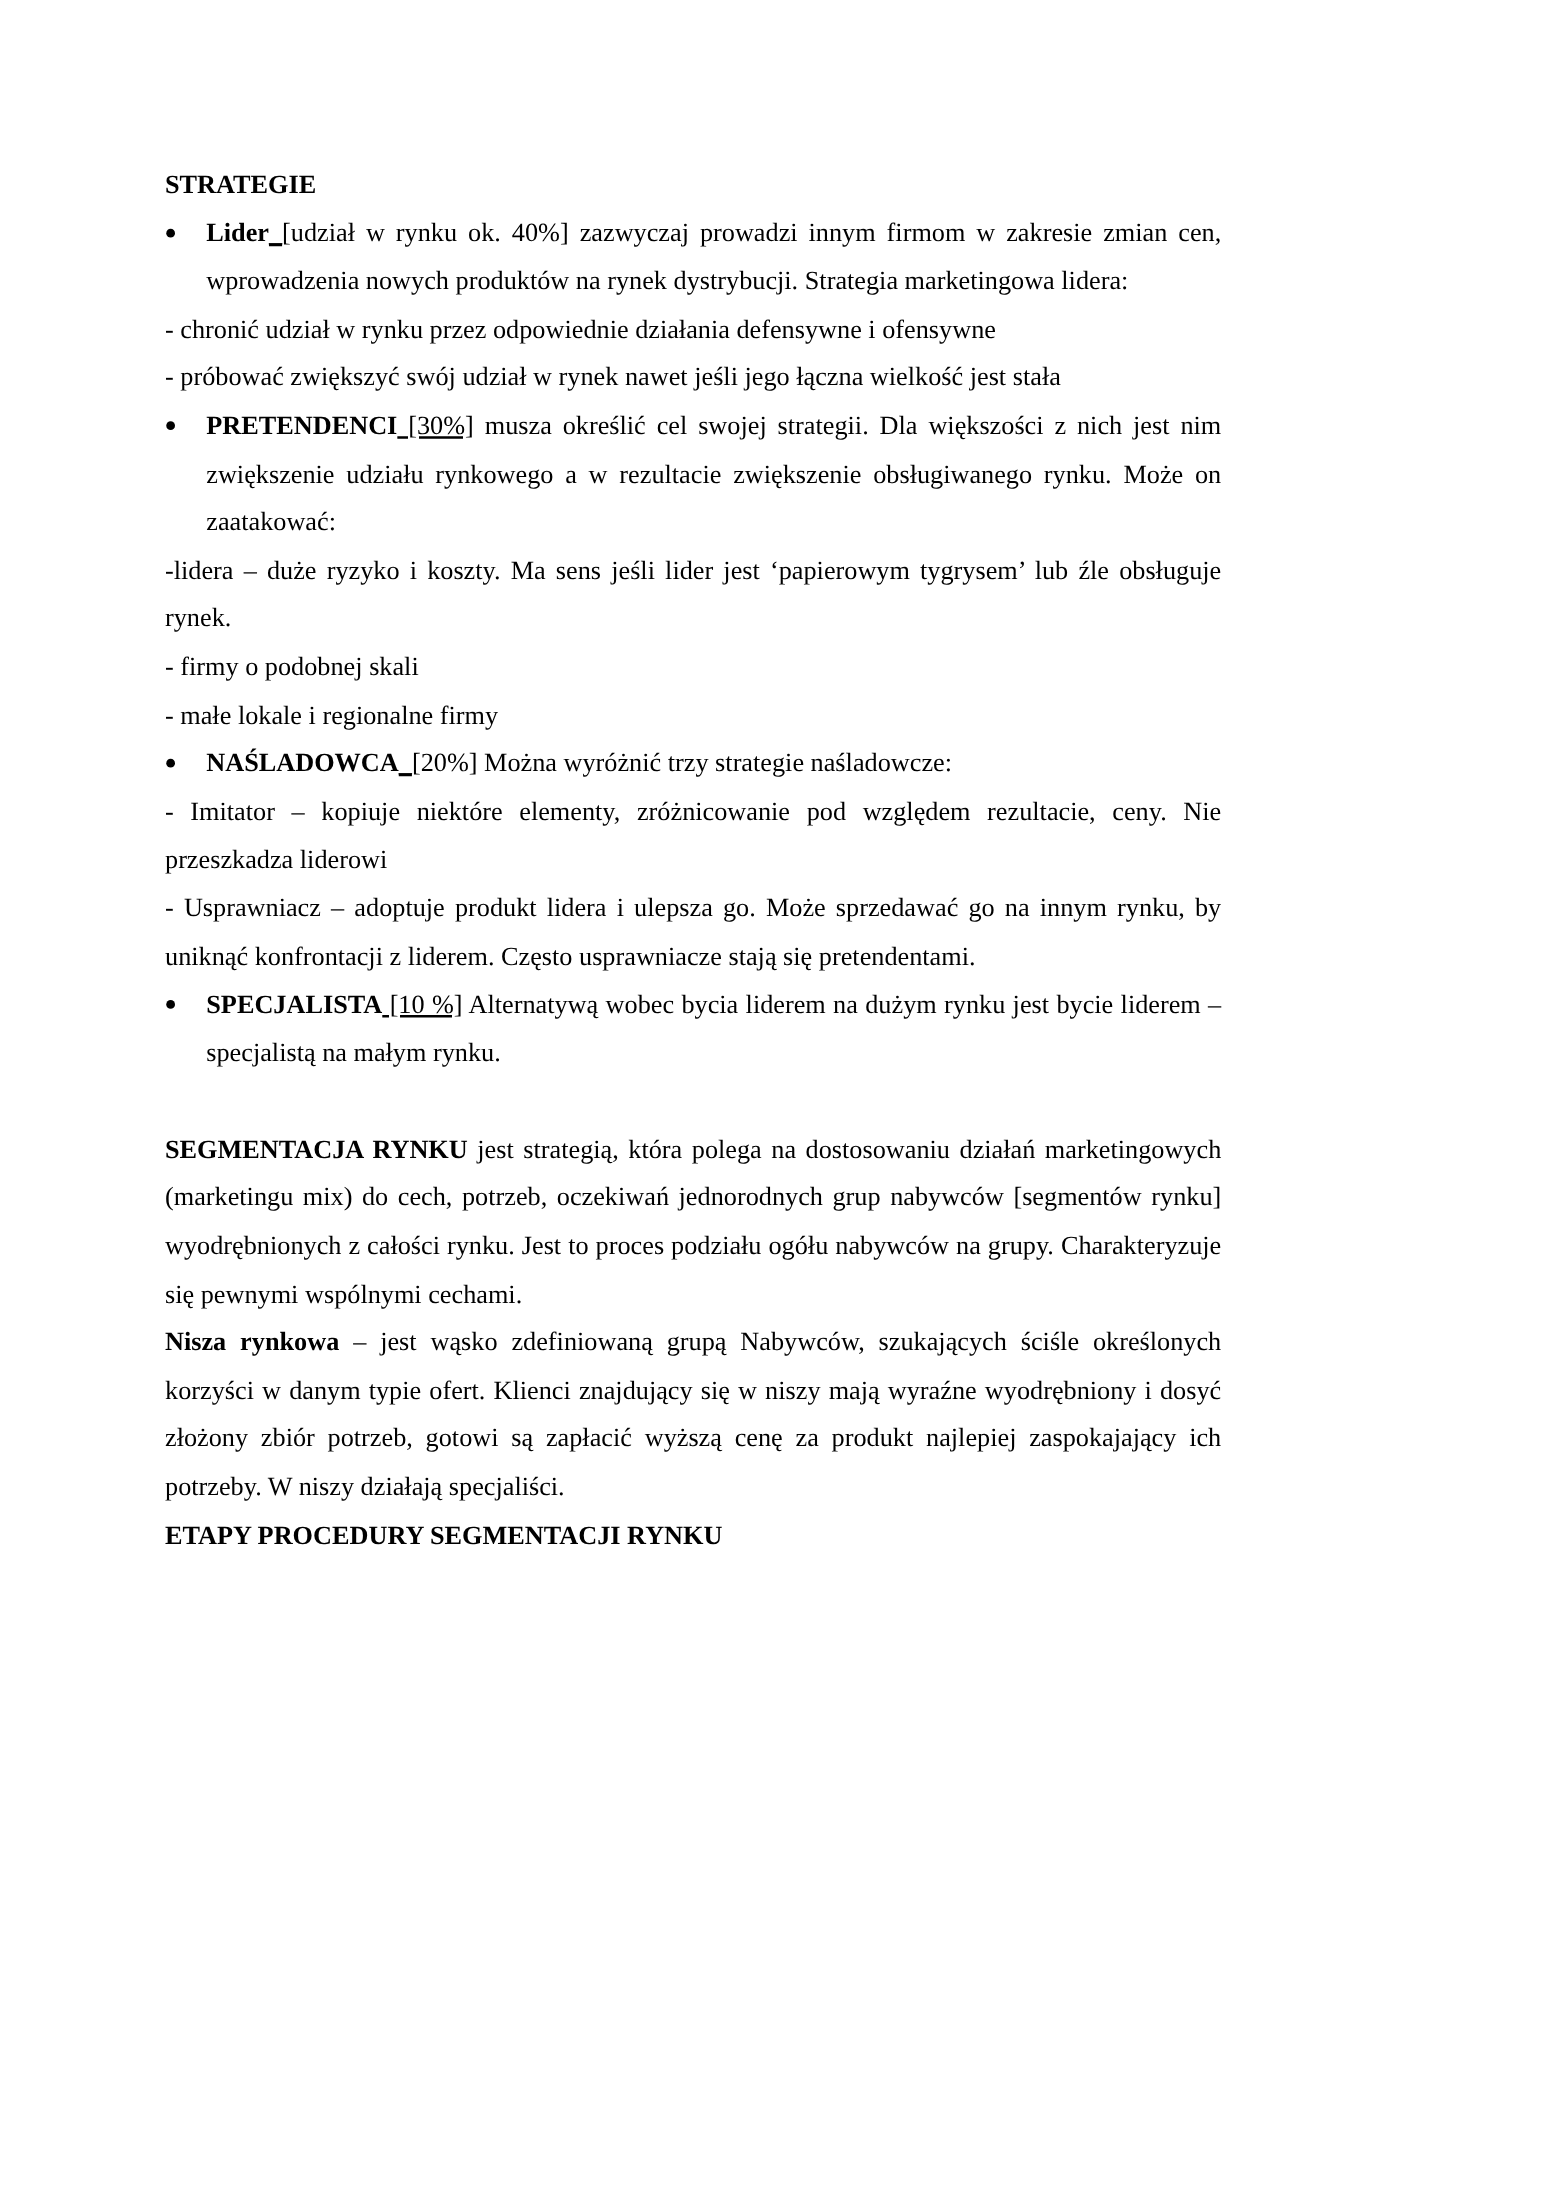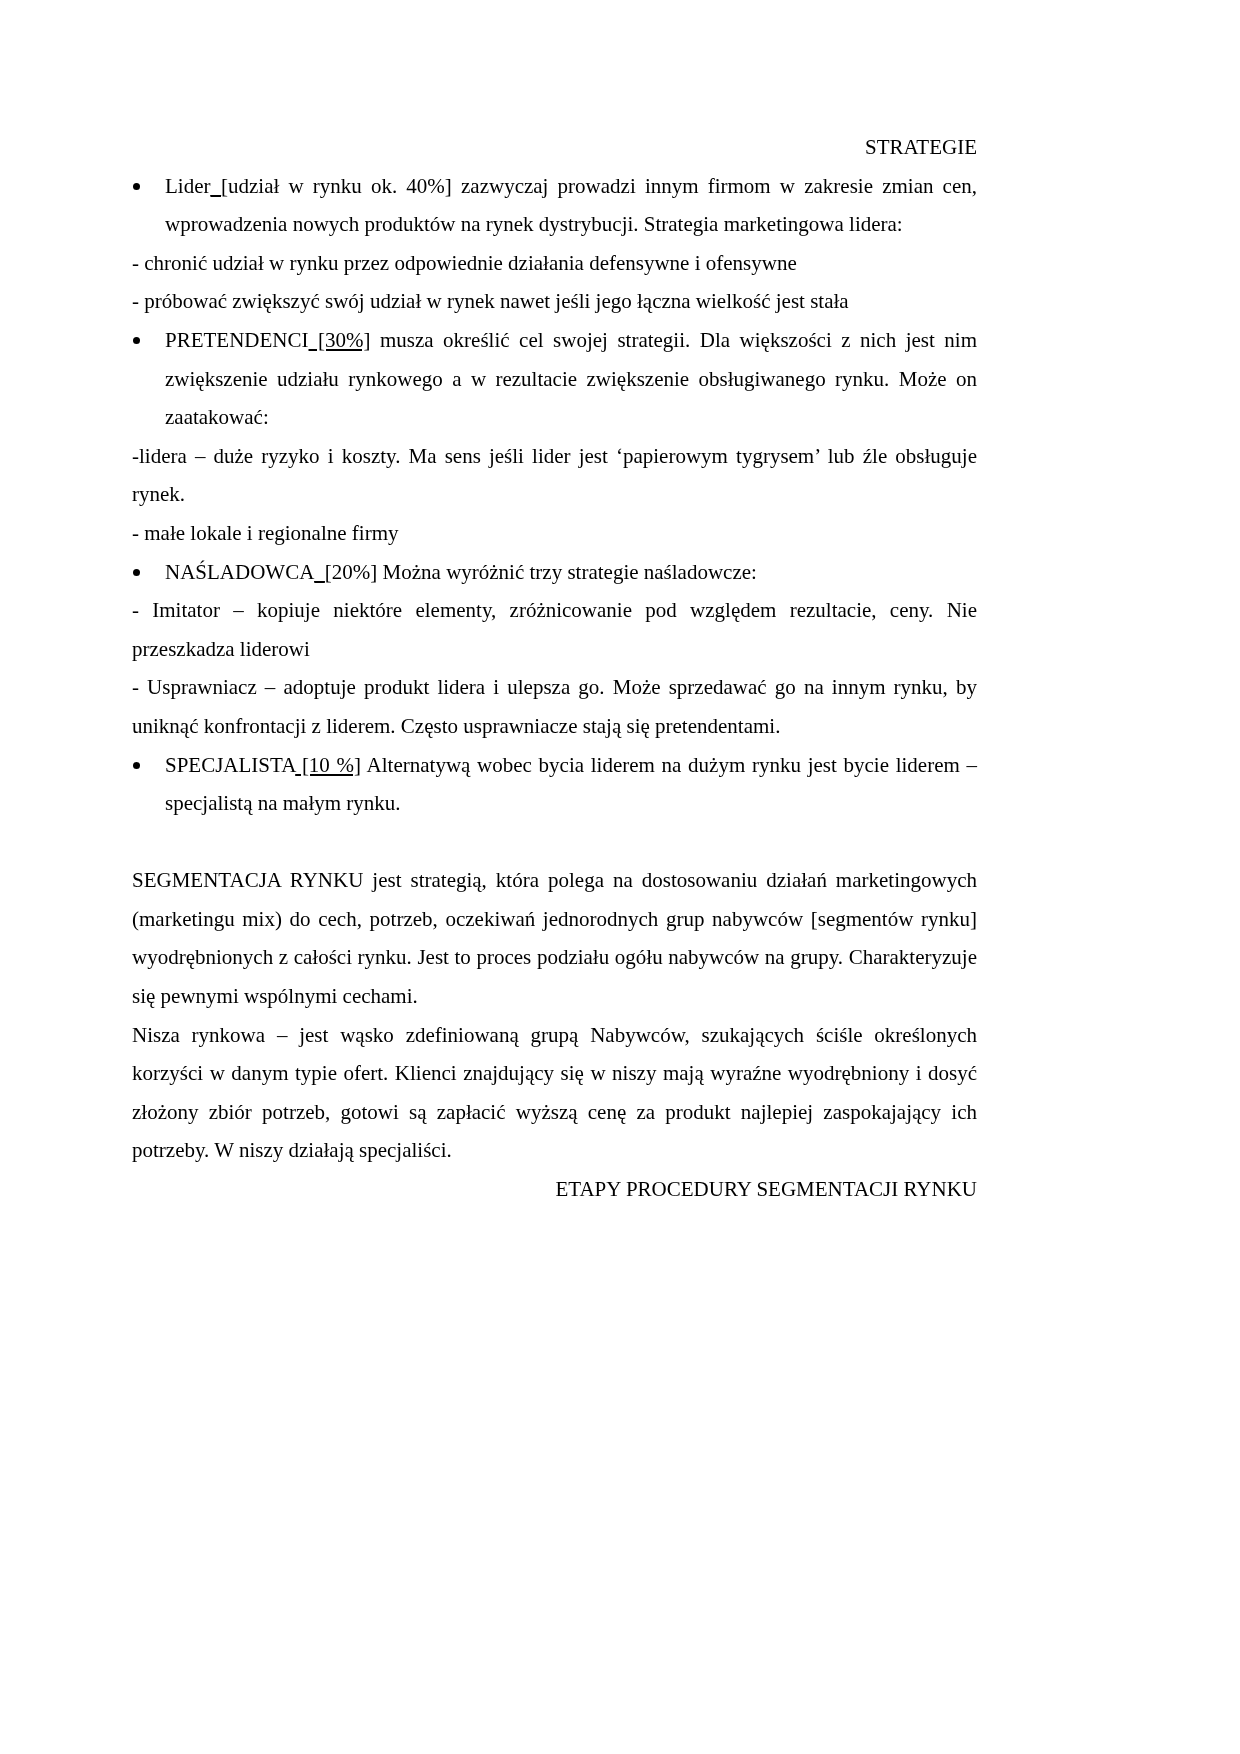--- a/index.html
+++ b/index.html
@@ -17,23 +17,22 @@
     }
     .page {
       position: absolute;
       left: 132px;
       top: 128px;
       width: 845px;
       font-size: 21px;
       line-height: 38.6px;
     }
     .heading {
-      font-weight: normal;
+      font-weight: bold;
       margin: 0;
-      text-align: right;
     }
     .para {
       margin: 0;
       text-align: justify;
     }
     .bullet-item {
       position: relative;
       padding-left: 33px;
       margin: 0;
       text-align: justify;
@@ -48,21 +47,21 @@
     .bullet-item .bullet-icon::before {
       content: "";
       position: absolute;
       left: 1px;
       top: 16px;
       width: 7px;
       height: 7px;
       border-radius: 50%;
       background: #000;
     }
-    .bold { font-weight: normal; }
+    .bold { font-weight: bold; }
     .ul { text-decoration: underline; }
     .dash-line {
       margin: 0;
     }
     .gap {
       height: 38.6px;
     }
   </style>
 </head>
 <body>
@@ -76,20 +75,21 @@
     <span class="bold">Lider</span><span class="ul">_</span><span>[udział w rynku ok. 40%]</span><span> zazwyczaj prowadzi innym firmom w zakresie zmian cen, wprowadzenia nowych produktów na rynek dystrybucji. Strategia marketingowa lidera:</span>
   </p>
   <p class="dash-line">- chronić udział w rynku przez odpowiednie działania defensywne i ofensywne</p>
   <p class="dash-line">- próbować zwiększyć swój udział w rynek nawet jeśli jego łączna wielkość jest stała</p>
 
   <p class="bullet-item">
     <span class="bullet-icon"></span>
     <span class="bold">PRETENDENCI</span><span class="ul"> [30%]</span><span> musza określić cel swojej strategii. Dla większości z nich jest nim zwiększenie udziału rynkowego a w rezultacie zwiększenie obsługiwanego rynku. Może on zaatakować:</span>
   </p>
   <p class="para">-lidera – duże ryzyko i koszty. Ma sens jeśli lider jest ‘papierowym tygrysem’ lub źle obsługuje rynek.</p>
+  <p class="dash-line">- firmy o podobnej skali</p>
   <p class="dash-line">- małe lokale i regionalne firmy</p>
 
   <p class="bullet-item">
     <span class="bullet-icon"></span>
     <span class="bold">NAŚLADOWCA</span><span class="ul">_</span><span>[20%]</span><span> Można wyróżnić trzy strategie naśladowcze:</span>
   </p>
   <p class="para">- Imitator – kopiuje niektóre elementy, zróżnicowanie pod względem rezultacie, ceny. Nie przeszkadza liderowi</p>
   <p class="para">- Usprawniacz – adoptuje produkt lidera i ulepsza go. Może sprzedawać go na innym rynku, by uniknąć konfrontacji z liderem. Często usprawniacze stają się pretendentami.</p>
 
   <p class="bullet-item">

